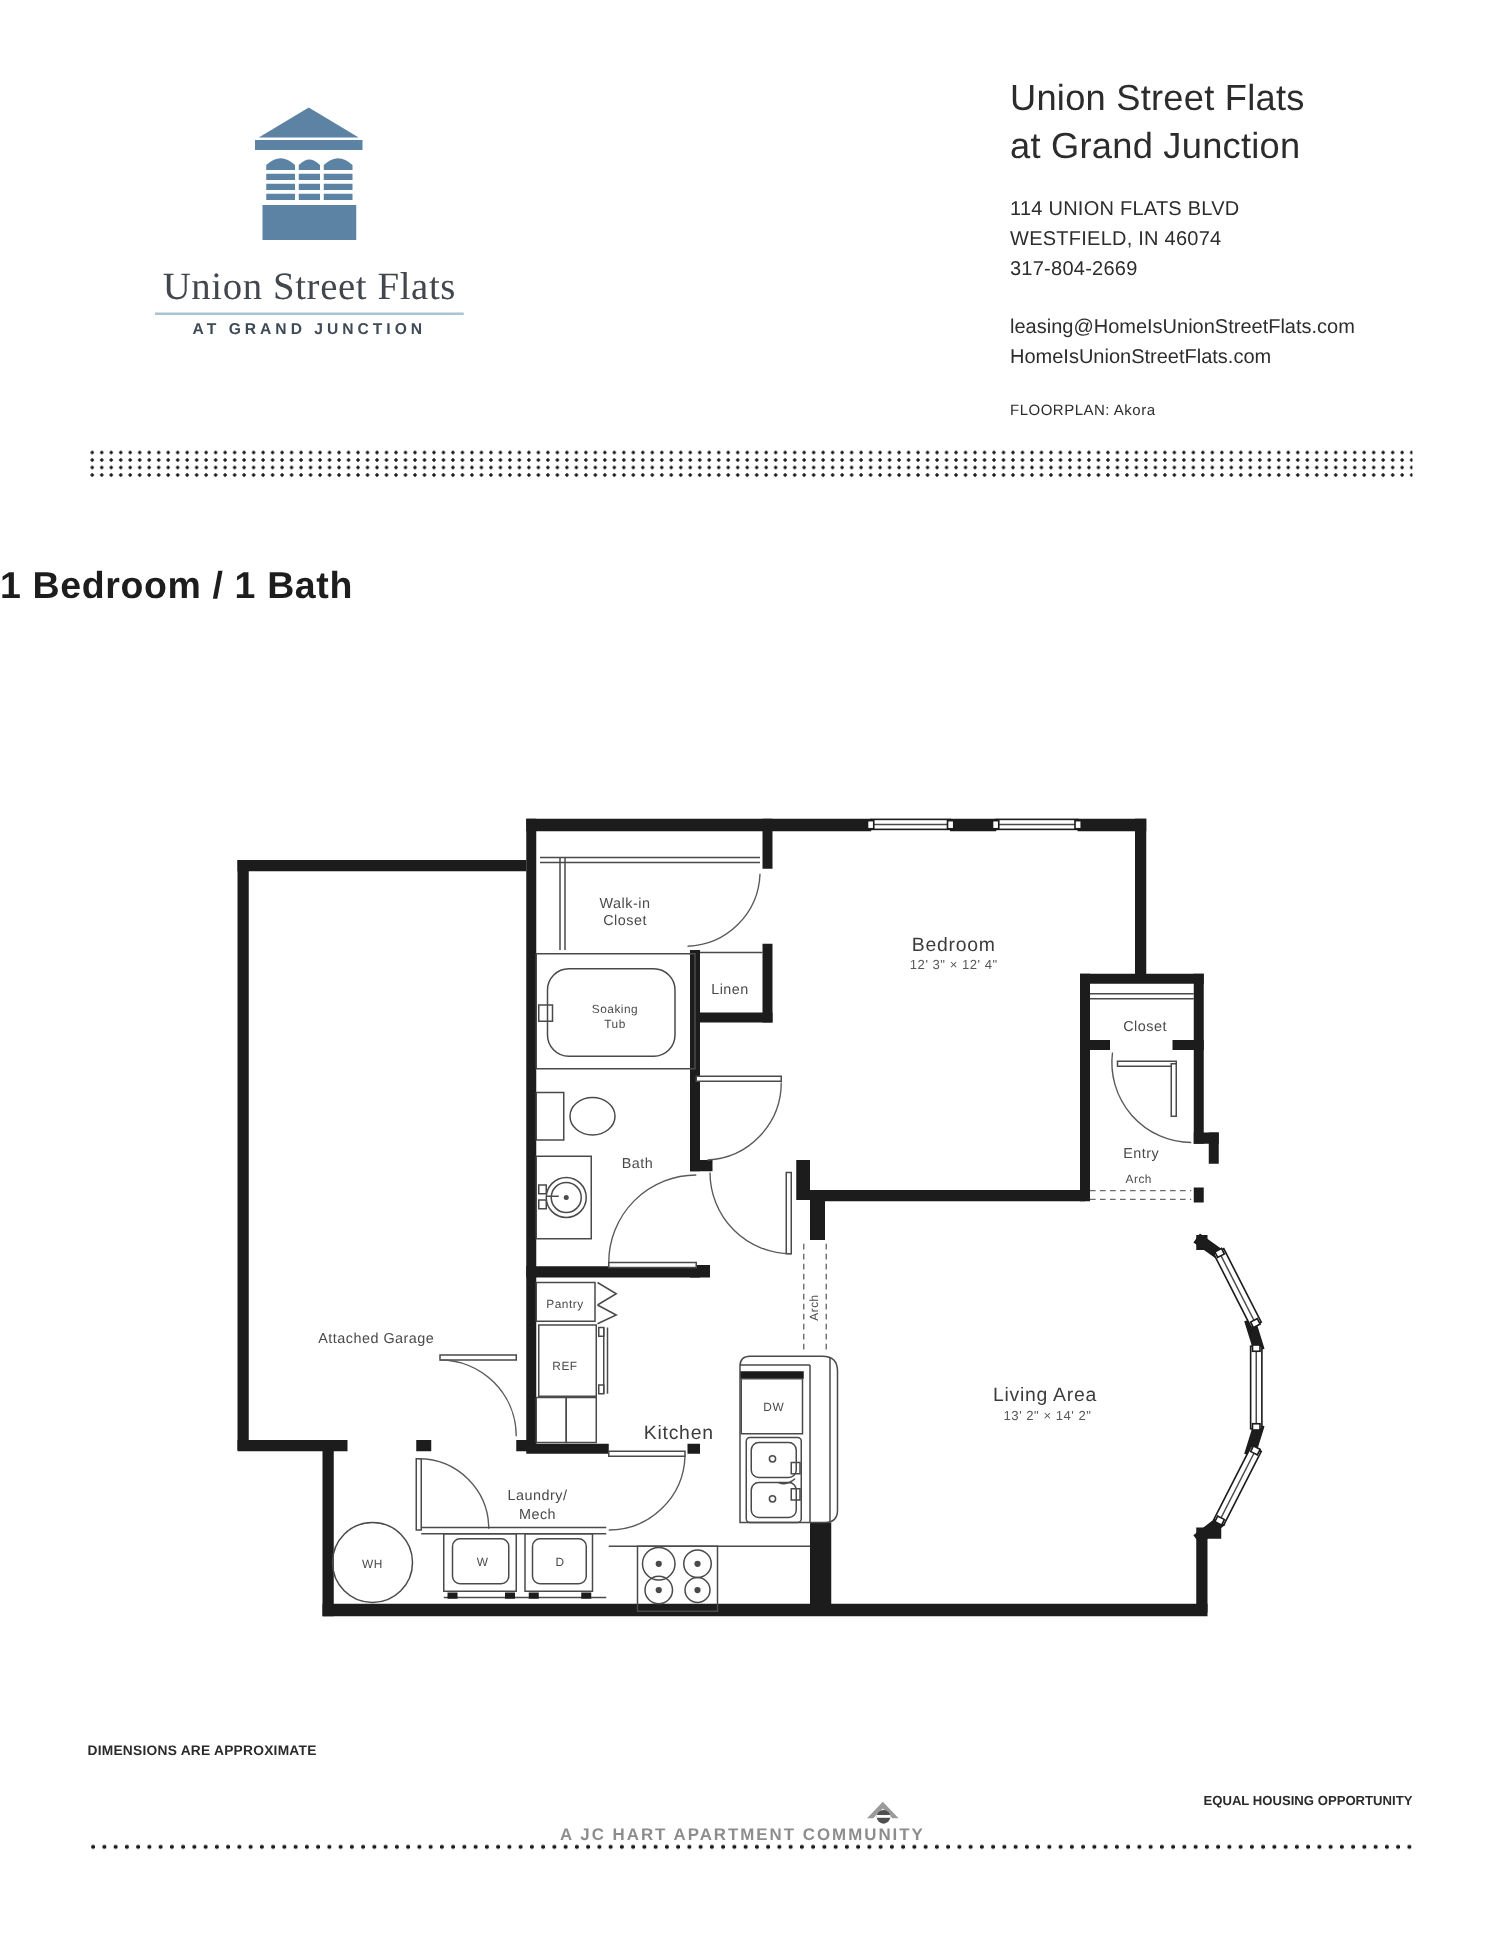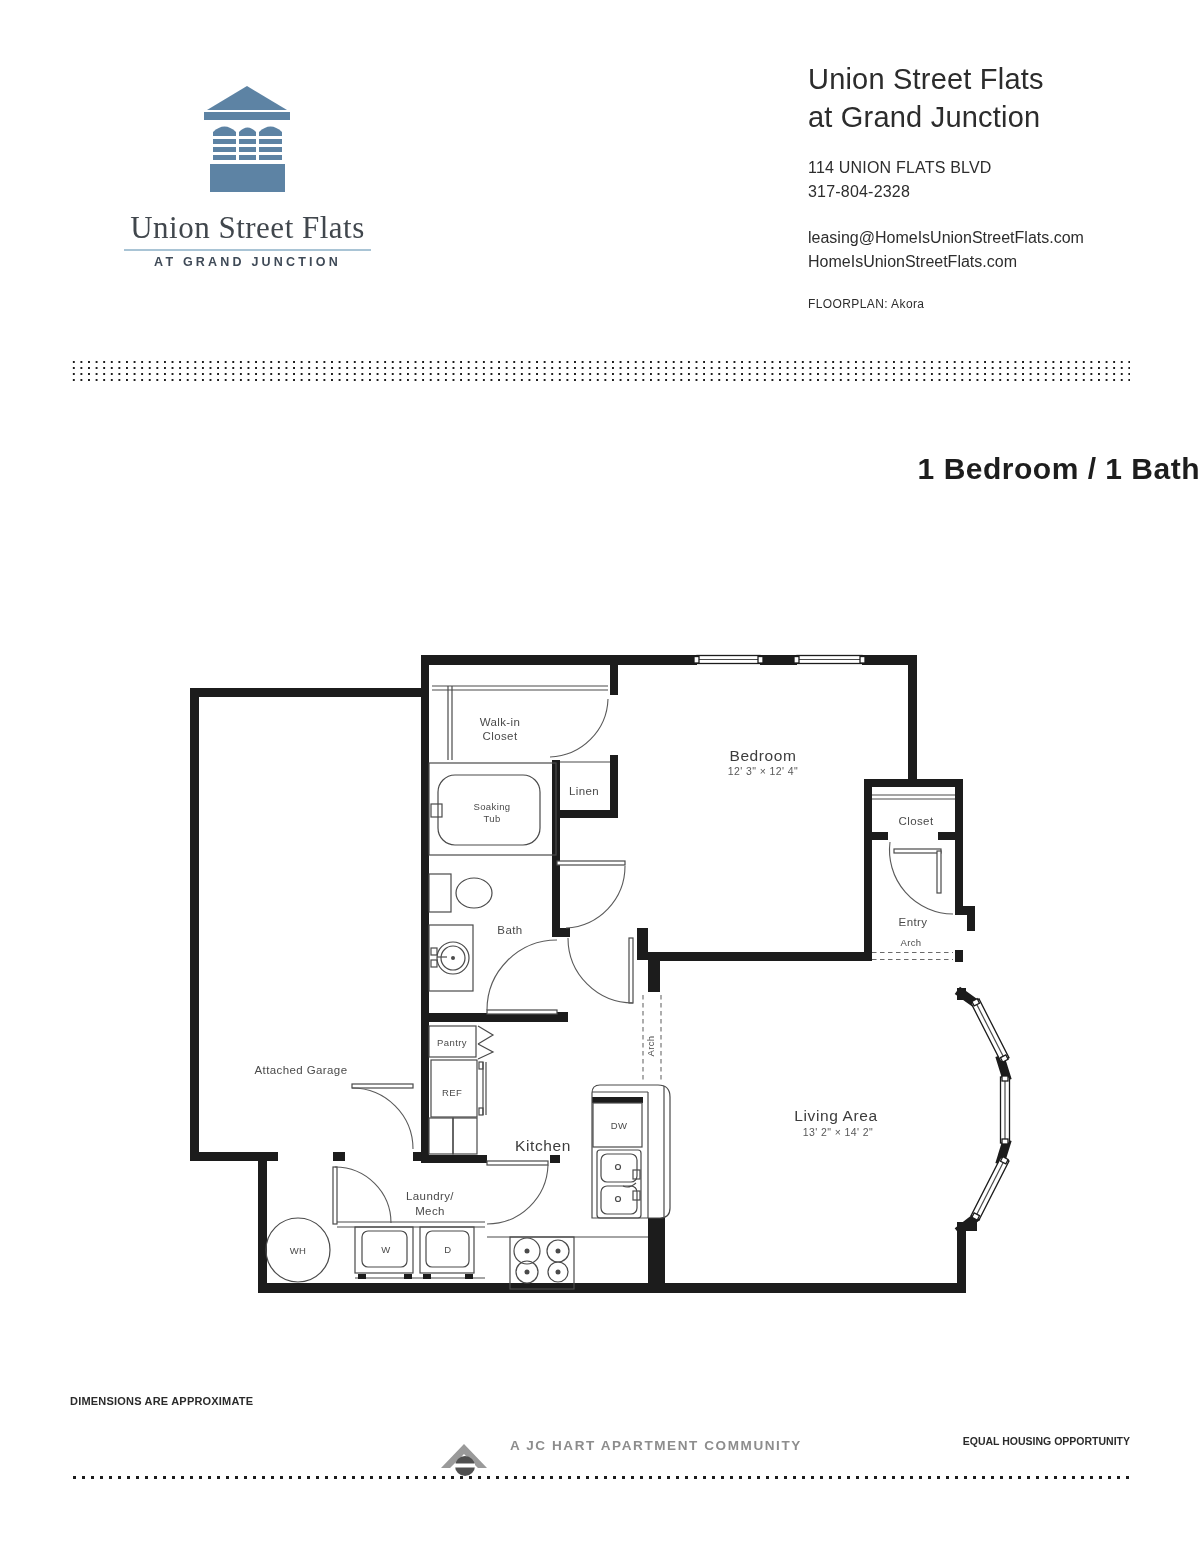--- a/index.html
+++ b/index.html
@@ -22,26 +22,26 @@
 
   
   #top-dots{left:70px;top:359px;width:1060px;height:23px;
     background-image:radial-gradient(circle,#1c1c1c 1.15px,transparent 1.35px);
     background-size:7.6px 6px;}
   #bottom-dots{left:70px;top:1474px;width:1060px;height:7px;
     background-image:radial-gradient(circle,#1c1c1c 1.5px,transparent 1.7px);
     background-size:9px 7px;}
 
   
-  #plan-title{left:0;top:452px;width:1200px;text-align:right;font-size:30px;
+  #plan-title{left:0;top:452px;width:1200px;text-align:left;font-size:30px;
     font-weight:bold;color:#1d1d1d;letter-spacing:.5px;}
 
   
   #dim-note{left:70px;top:1395px;font-size:11px;font-weight:bold;color:#2b2b2b;letter-spacing:.2px;}
-  #jchart{left:438px;top:1438px;height:40px;display:flex;}
+  #jchart{left:438px;top:1438px;height:40px;display:flex;align-items:flex-end;flex-direction:column;}
   #jchart-text{font-size:13.5px;font-weight:bold;color:#8d8d8d;letter-spacing:1.6px;
                margin-left:10px;margin-bottom:3px;white-space:nowrap;}
   #eho{left:0;top:1435px;width:1130px;text-align:right;font-size:10.5px;font-weight:bold;color:#2b2b2b;}
 
   
   #plan-svg{left:0;top:0;}
   .wall{fill:#1c1c1c;}
   .thin{stroke:#4a4a4a;stroke-width:1.2;fill:none;}
   .thin-f{stroke:#4a4a4a;stroke-width:1.2;fill:#fff;}
   .door{stroke:#5a5a5a;stroke-width:1.1;fill:none;}
@@ -87,21 +87,22 @@
     <div id="brand-tagline">AT GRAND JUNCTION</div>
   </div>
 
   <div class="abs" id="header-right">
     <div id="property-name">
       <div>Union Street Flats</div>
       <div>at Grand Junction</div>
     </div>
     <div class="addr">
       <div>114 UNION FLATS BLVD</div>
-      <div>317-804-2328</div>
+      <div>WESTFIELD, IN 46074</div>
+      <div>317-804-2669</div>
     </div>
     <div class="contact">
       <div>leasing@HomeIsUnionStreetFlats.com</div>
       <div>HomeIsUnionStreetFlats.com</div>
     </div>
     <div id="floorplan-line">FLOORPLAN: Akora</div>
   </div>
 
   <div class="abs" id="top-dots"></div>
 

